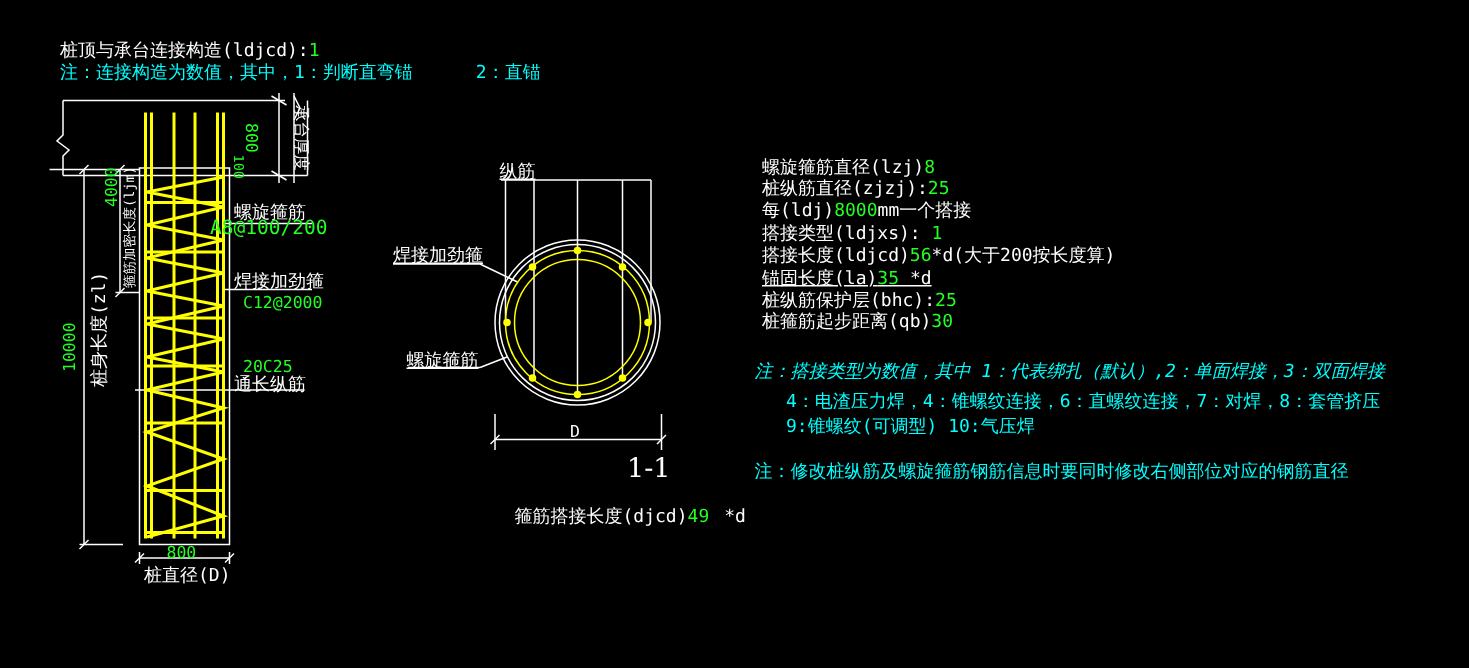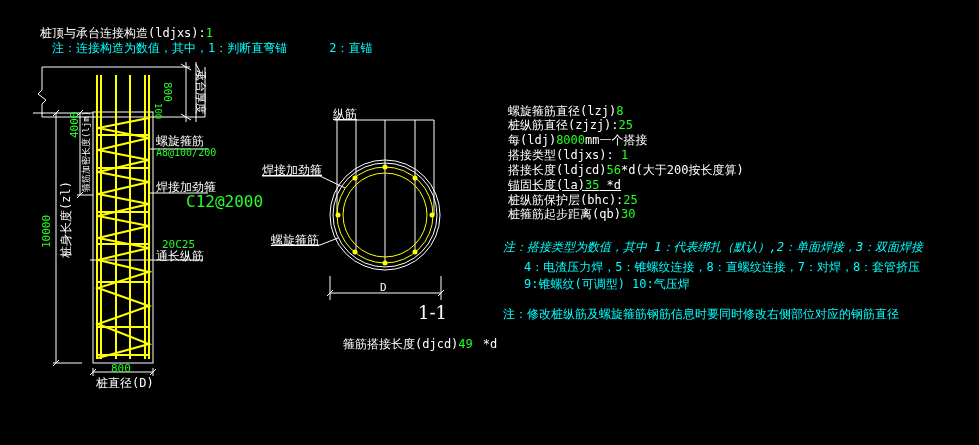--- a/index.html
+++ b/index.html
@@ -1,32 +1,32 @@
 <!DOCTYPE html>
 <html><head>
 <meta charset="utf-8">
 <style>
   html, body { margin:0; padding:0; background:#000; }
   body { width:979px; height:445px; position:relative; overflow:hidden;
          font-family:"DejaVu Sans Mono", "Liberation Mono", monospace; }
   .abs { position:absolute; white-space:nowrap; }
   .w { color:#ffffff; }
   .g { color:#22ff22; }
-  .c { color:#00ffff;margin-left:12px; }
+  .c { color:#00ffff; }
   .t13 { font-size:12px; line-height:14px; }
   svg { position:absolute; left:0; top:0; }
   .param-row { position:absolute; left:508px; font-size:12px; line-height:14px; color:#fff; white-space:nowrap; }
   .param-row .v { color:#22ff22; }
   .note { position:absolute; color:#00ffff; font-size:12px; line-height:14px; white-space:nowrap; }
 </style>
 </head>
 <body>
 
 <div class="abs t13 w" style="left:40px;top:26px;">
-  <span>桩顶与承台连接构造(ldjxs):</span><span class="g">1</span>
+  <span>桩顶与承台连接构造(ldjcd):</span><span class="g">1</span>
 </div>
 <div class="abs t13 c" style="left:40px;top:41px;">
   <span>注：连接构造为数值，其中，1：判断直弯锚</span><span style="display:inline-block;width:42px"></span><span>2：直锚</span>
 </div>
 
 <svg width="979" height="445">
 
   <g stroke="#fff" stroke-width="1" fill="none">
     <line x1="42" y1="67" x2="190" y2="67"></line>
     <line x1="42" y1="117" x2="205" y2="117"></line>
@@ -126,23 +126,23 @@
 </svg>
 
 <div class="abs g" style="left:174px;top:82px;font-size:11px;transform:rotate(90deg);transform-origin:left top;">800</div>
 <div class="abs w" style="left:208px;top:70px;font-size:11px;transform:rotate(90deg);transform-origin:left top;">承台厚度</div>
 <div class="abs g" style="left:163px;top:103px;font-size:9px;transform:rotate(90deg);transform-origin:left top;">100</div>
 <div class="abs g" style="left:68px;top:138px;font-size:11px;transform:rotate(-90deg);transform-origin:left top;">4000</div>
 <div class="abs w" style="left:80px;top:192px;font-size:9px;transform:rotate(-90deg);transform-origin:left top;">箍筋加密长度(ljm)</div>
 <div class="abs g" style="left:40px;top:248px;font-size:11px;transform:rotate(-90deg);transform-origin:left top;">10000</div>
 <div class="abs w" style="left:58px;top:258px;font-size:12px;transform:rotate(-90deg);transform-origin:left top;">桩身长度(zl)</div>
 <div class="abs t13 w" style="left:156px;top:134px;">螺旋箍筋</div>
-<div class="abs t13 g" style="left:156px;top:146px;font-size:10px;">A8@100/200</div>
+<div class="abs t13 g" style="left:140px;top:146px;font-size:13px;">A8@100/200</div>
 <div class="abs t13 w" style="left:156px;top:180px;">焊接加劲箍</div>
-<div class="abs t13 g" style="left:162px;top:195px;font-size:16px;margin-left:24px;">C12@2000</div>
+<div class="abs t13 g" style="left:162px;top:195px;font-size:11px;">C12@2000</div>
 <div class="abs t13 g" style="left:162px;top:238px;font-size:11px;">20C25</div>
 <div class="abs t13 w" style="left:156px;top:249px;">通长纵筋</div>
 <div class="abs g" style="left:111px;top:362px;font-size:11px;">800</div>
 <div class="abs t13 w" style="left:96px;top:376px;">桩直径(D)</div>
 
 <div class="abs t13 w" style="left:333px;top:107px;text-decoration:underline;">纵筋</div>
 <div class="abs t13 w" style="left:262px;top:163px;text-decoration:underline;">焊接加劲箍</div>
 <div class="abs t13 w" style="left:271px;top:233px;text-decoration:underline;">螺旋箍筋</div>
 <div class="abs t13 w" style="left:380px;top:281px;font-size:11px;">D</div>
 <div class="abs w" style="left:374px;top:302px;font-size:18px;font-family:'DejaVu Serif',serif;margin-left:44px;">1-1</div>
@@ -153,15 +153,15 @@
 <div class="param-row" style="top:104px;"><span>螺旋箍筋直径(lzj)</span><span class="v">8</span><span></span></div>
 <div class="param-row" style="top:118px;"><span>桩纵筋直径(zjzj):</span><span class="v">25</span><span></span></div>
 <div class="param-row" style="top:133px;"><span>每(ldj)</span><span class="v">8000</span><span>mm一个搭接</span></div>
 <div class="param-row" style="top:148px;"><span>搭接类型(ldjxs): </span><span class="v">1</span><span></span></div>
 <div class="param-row" style="top:163px;"><span>搭接长度(ldjcd)</span><span class="v">56</span><span>*d(大于200按长度算)</span></div>
 <div class="param-row" style="top:178px;text-decoration:underline;"><span>锚固长度(la)</span><span class="v">35</span><span> *d</span></div>
 <div class="param-row" style="top:193px;"><span>桩纵筋保护层(bhc):</span><span class="v">25</span><span></span></div>
 <div class="param-row" style="top:207px;"><span>桩箍筋起步距离(qb)</span><span class="v">30</span><span></span></div>
 
 <div class="note" style="left:503px;top:240px;font-style:italic;">注：搭接类型为数值，其中 1：代表绑扎（默认）,2：单面焊接，3：双面焊接</div>
-<div class="note" style="left:524px;top:260px;">4：电渣压力焊，5：锥螺纹连接，8：直螺纹连接，7：对焊，8：套管挤压</div>
+<div class="note" style="left:524px;top:260px;">4：电渣压力焊，4：锥螺纹连接，6：直螺纹连接，7：对焊，8：套管挤压</div>
 <div class="note" style="left:524px;top:277px;">9:锥螺纹(可调型) 10:气压焊</div>
 <div class="note" style="left:503px;top:307px;">注：修改桩纵筋及螺旋箍筋钢筋信息时要同时修改右侧部位对应的钢筋直径</div>
 
 </body></html>

